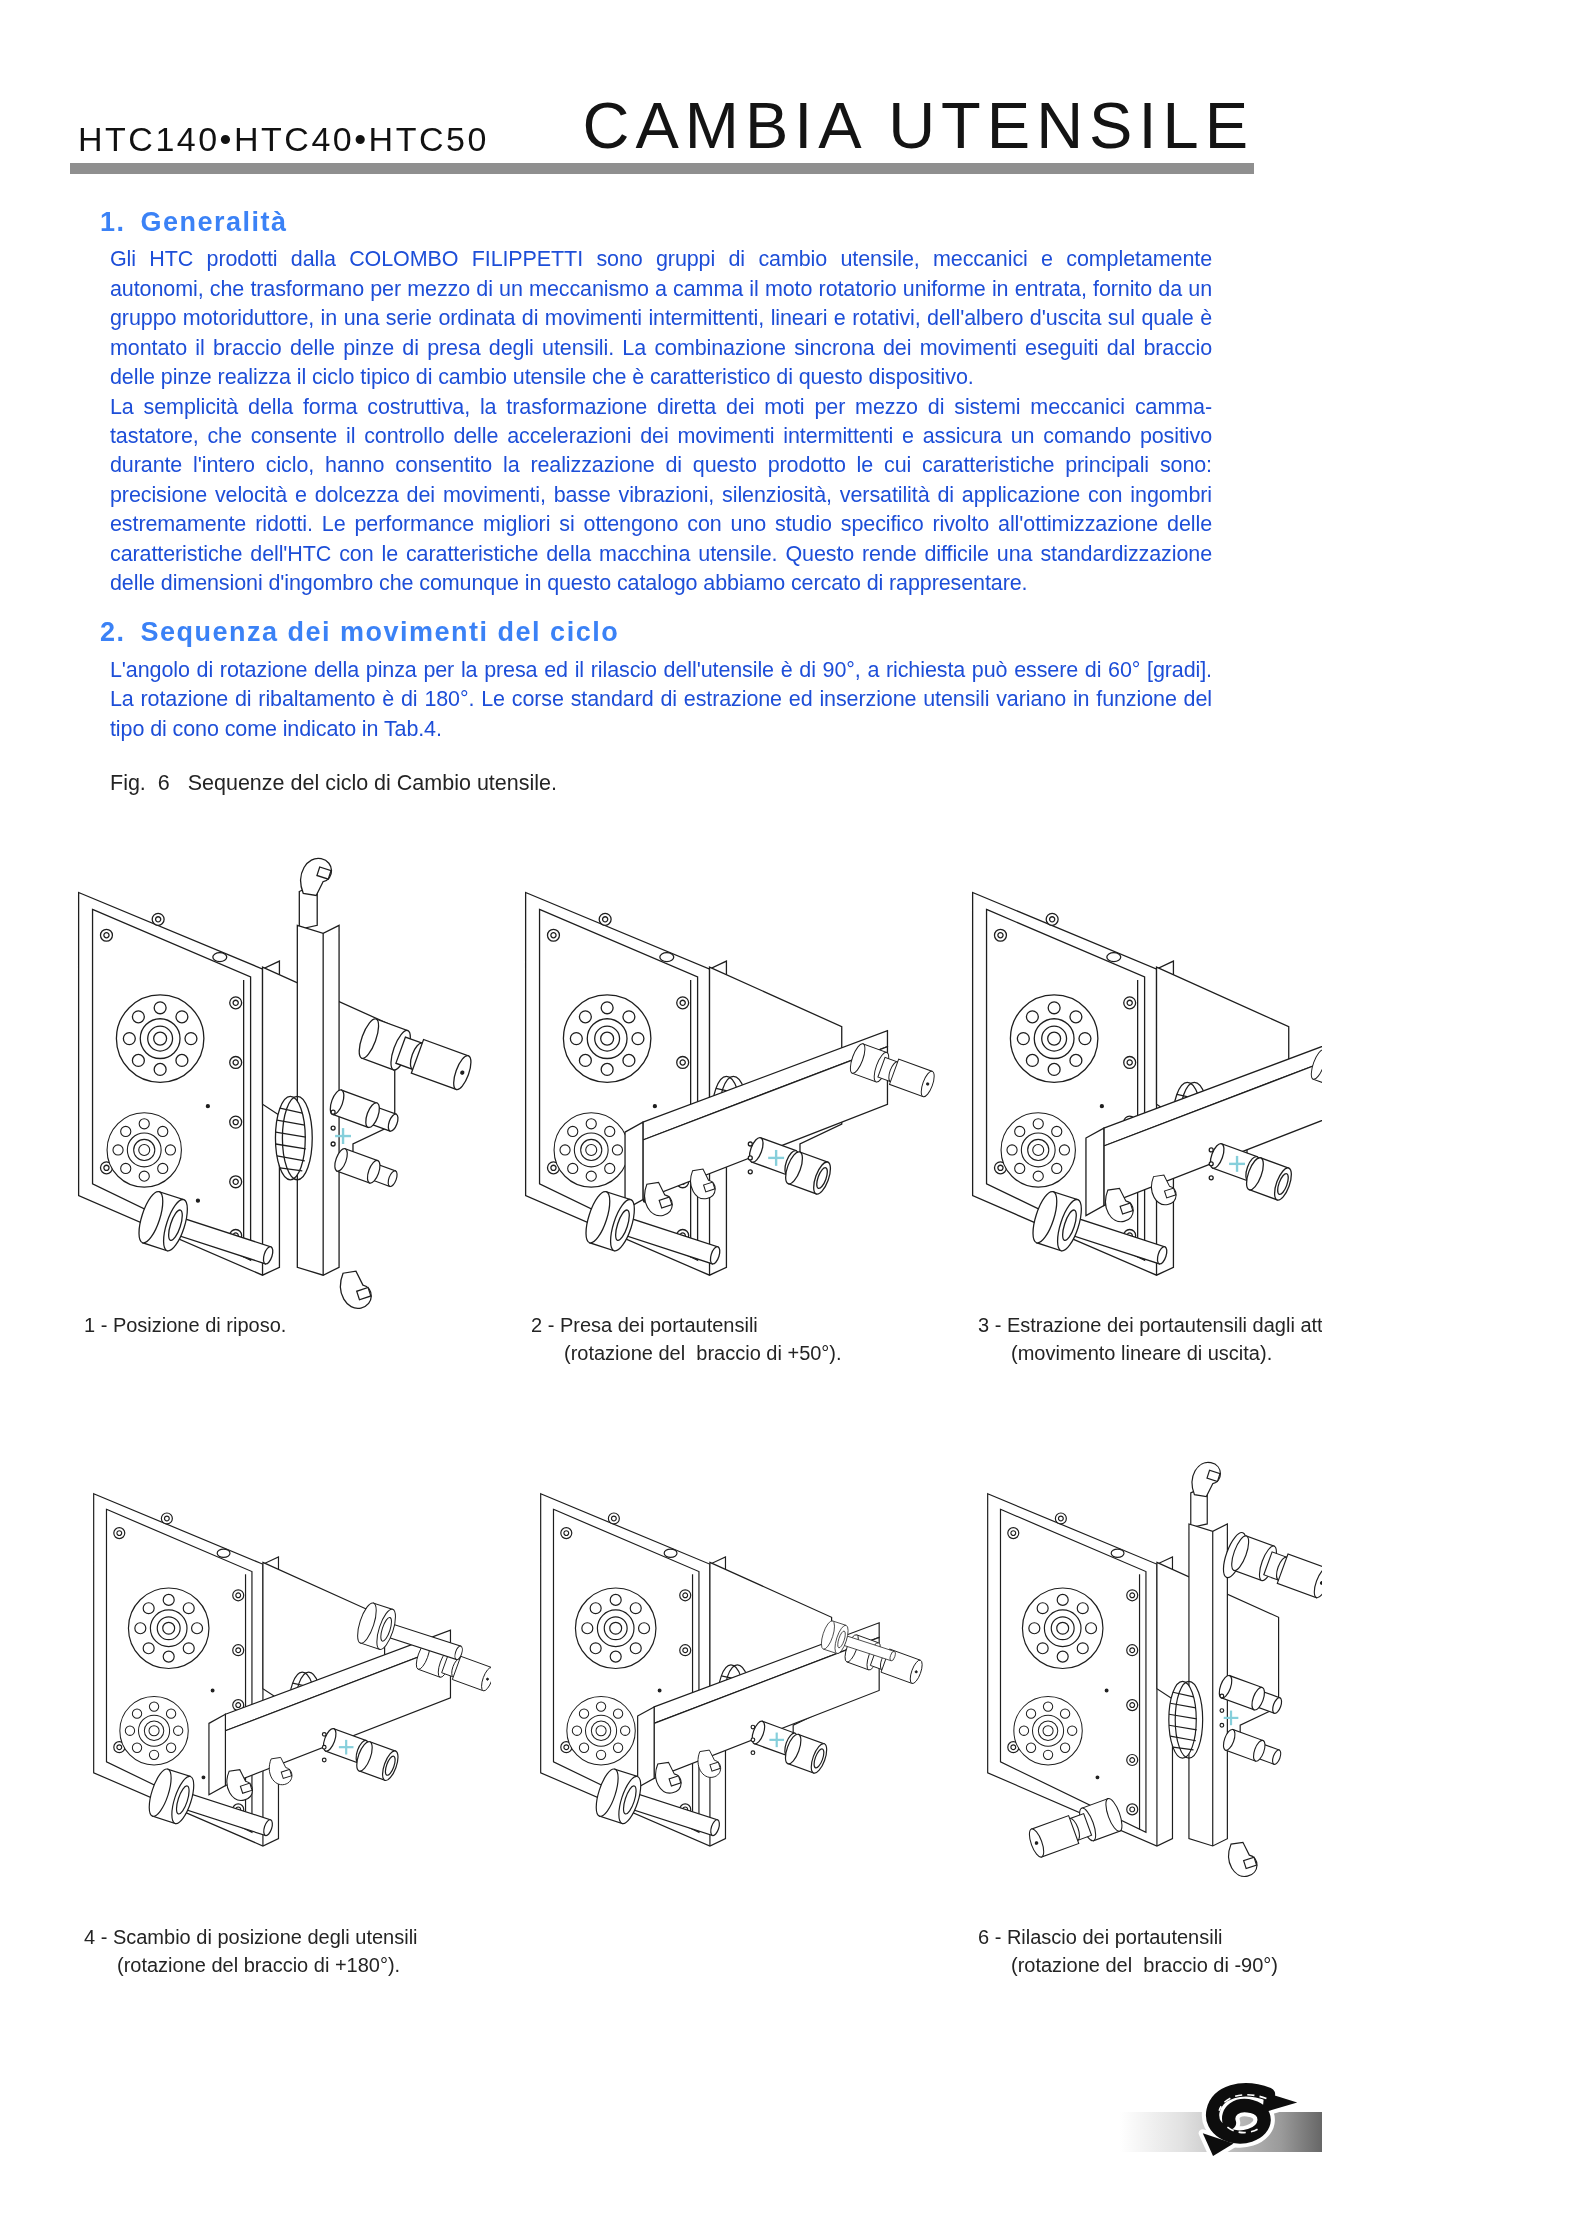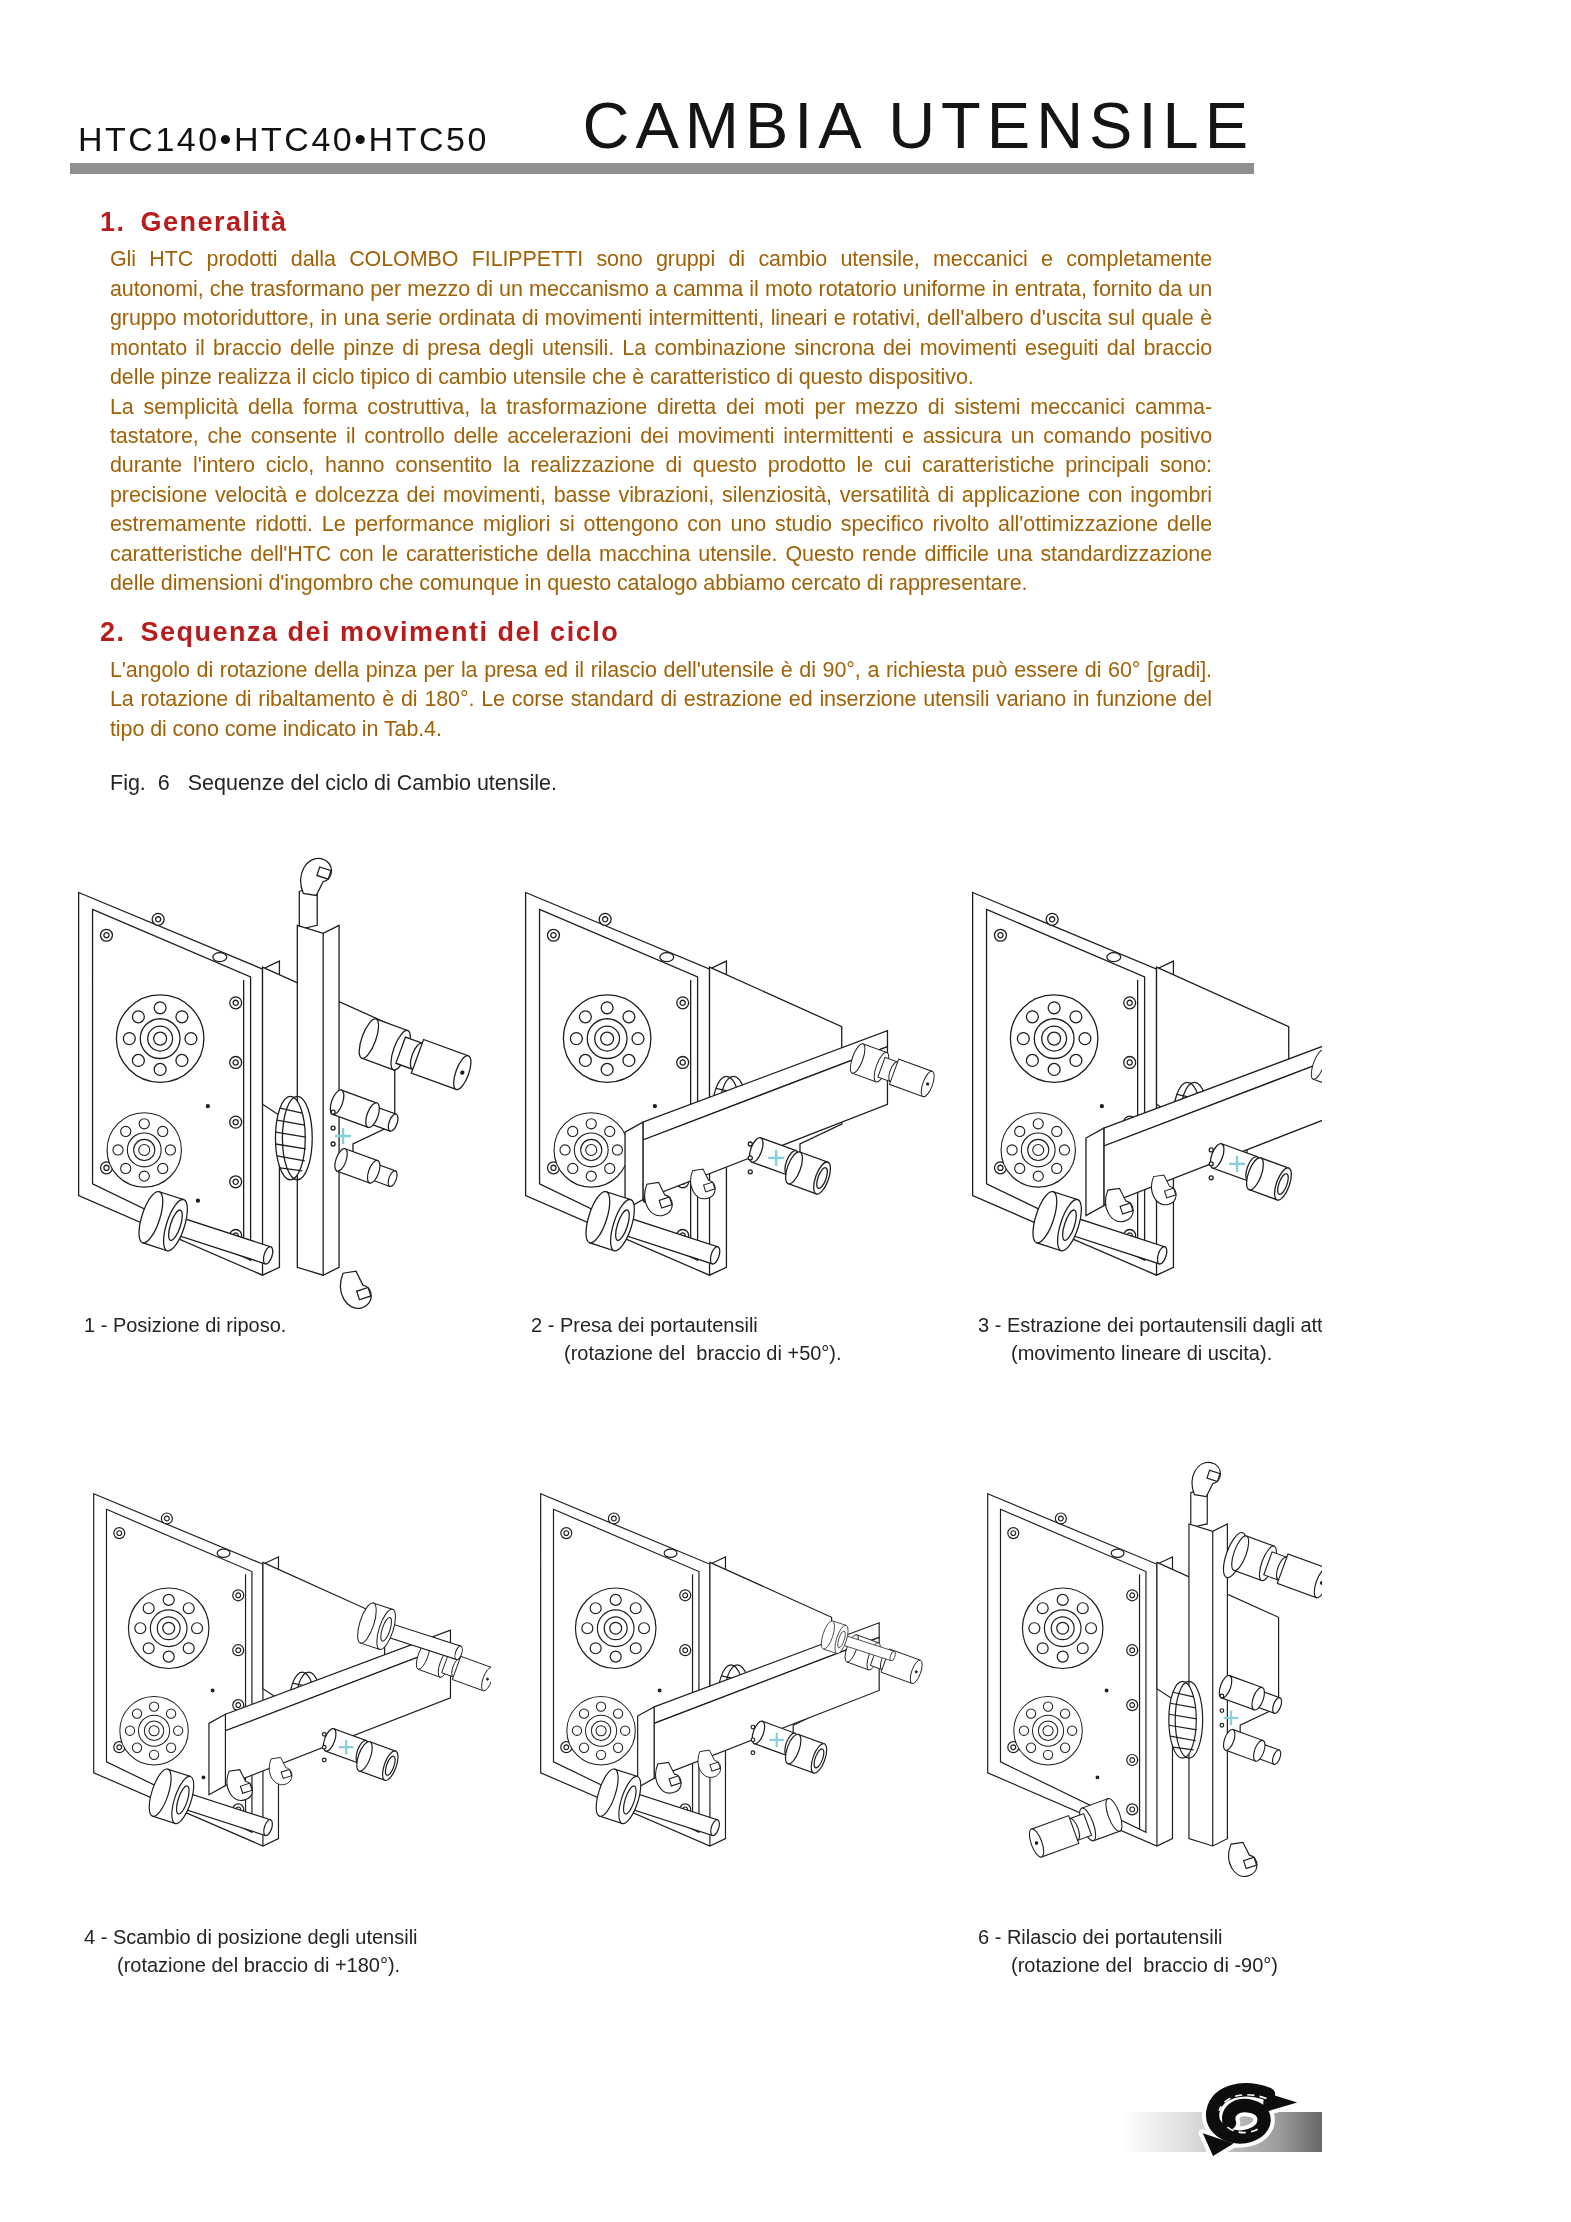--- a/index.html
+++ b/index.html
@@ -23,27 +23,27 @@
   .doc-title {
     font-size:65px; font-weight:500; letter-spacing:6px;
     color:#141414; line-height:0.92; white-space:nowrap;
   }
   .rule { margin:7px 68px 0 70px; height:11px; background:#8f8f8f; }
 
   
   .sec-h {
     margin:34px 70px 0 100px;
     font-size:27px; font-weight:bold; letter-spacing:1.5px;
-    color:#b91c1c; line-height:1.1;
+    color:#3b82f6; line-height:1.1;
   }
   .sec-h .num { margin-right:15px; }
   .body-p {
     margin:8px 110px 0 110px;
     font-size:21.5px; line-height:29.4px;
-    text-align:justify; color:#a16207;
+    text-align:justify; color:#1d4ed8;
     letter-spacing:-0.1px;
   }
   .body-p + .body-p { margin-top:0; }
   .fig-label {
     margin:27px 110px 0 110px;
     font-size:21.5px; color:#242424;
     white-space:pre-wrap;
   }
 
   

